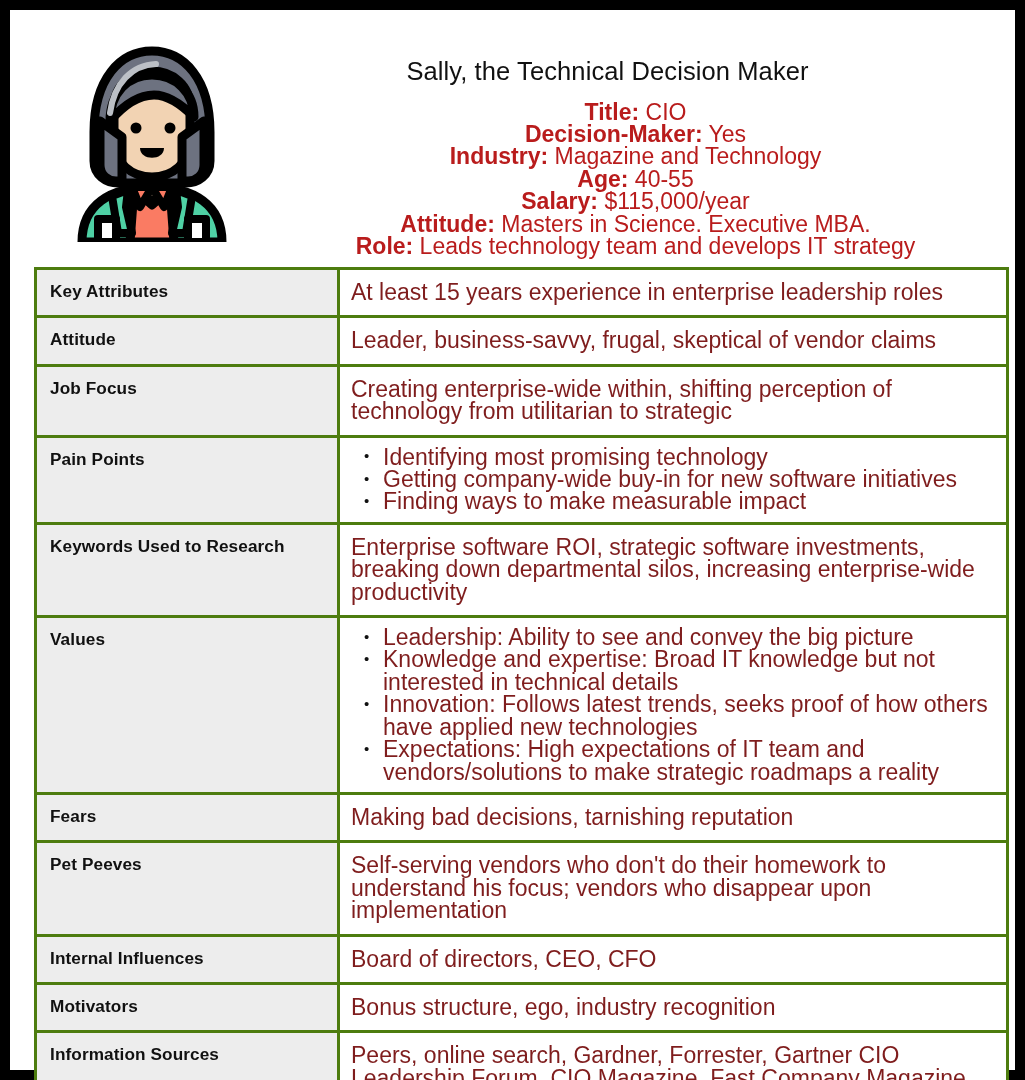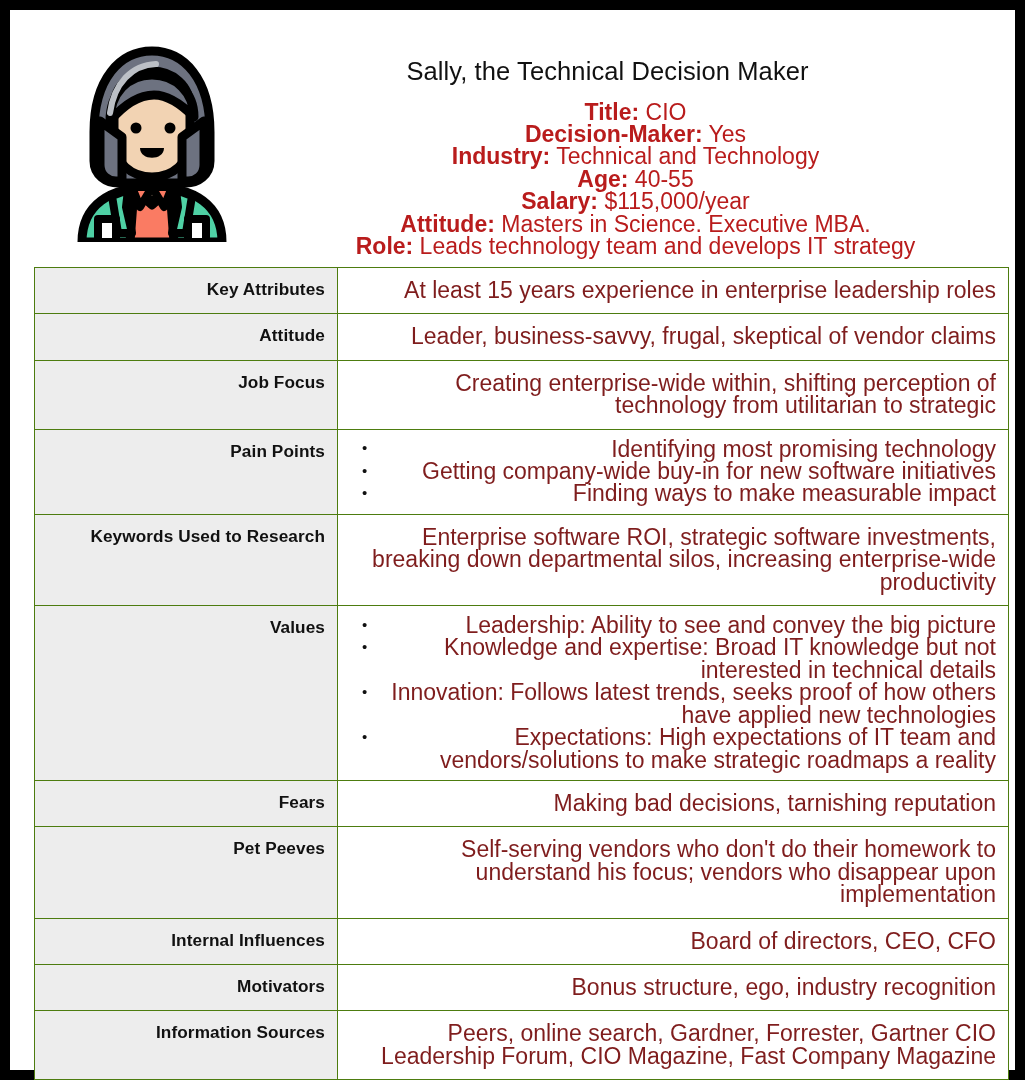--- a/index.html
+++ b/index.html
@@ -72,24 +72,23 @@
   
   .ptable {
     position: absolute;
     left: 12px;
     top: 242px;
     width: 975px;
     border-collapse: collapse;
     table-layout: fixed;
   }
   .ptable td {
-    border: 1px solid #4d7c0f;
+    border: 3px solid #4d7c0f;
     vertical-align: top;
     padding: 11px 12px 12px 13px;
-    text-align: right;
   }
   .ptable td.lbl {
     width: 303px;
     background: #ededed;
     font-weight: bold;
     font-size: 17.2px;
     line-height: 21px;
     color: #111111;
     letter-spacing: 0.1px;
   }
@@ -162,21 +161,21 @@
 
           <path d="M70 111 C70 124 94 124 94 111 Z" fill="#000000"></path>
         </svg>
       </div>
 
       <div class="header-text">
         <div class="persona-title">Sally, the Technical Decision Maker</div>
         <div class="fields">
           <div class="field-row"><span class="field-label">Title:</span> <span class="field-value">CIO</span></div>
           <div class="field-row"><span class="field-label">Decision-Maker:</span> <span class="field-value">Yes</span></div>
-          <div class="field-row"><span class="field-label">Industry:</span> <span class="field-value">Technical and Technology</span></div>
+          <div class="field-row"><span class="field-label">Industry:</span> <span class="field-value">Magazine and Technology</span></div>
           <div class="field-row"><span class="field-label">Age:</span> <span class="field-value">40-55</span></div>
           <div class="field-row"><span class="field-label">Salary:</span> <span class="field-value">$115,000/year</span></div>
           <div class="field-row"><span class="field-label">Attitude:</span> <span class="field-value">Masters in Science. Executive MBA.</span></div>
           <div class="field-row"><span class="field-label">Role:</span> <span class="field-value">Leads technology team and develops IT strategy</span></div>
         </div>
       </div>
     </div>
 
     <table class="ptable">
       <tbody>

